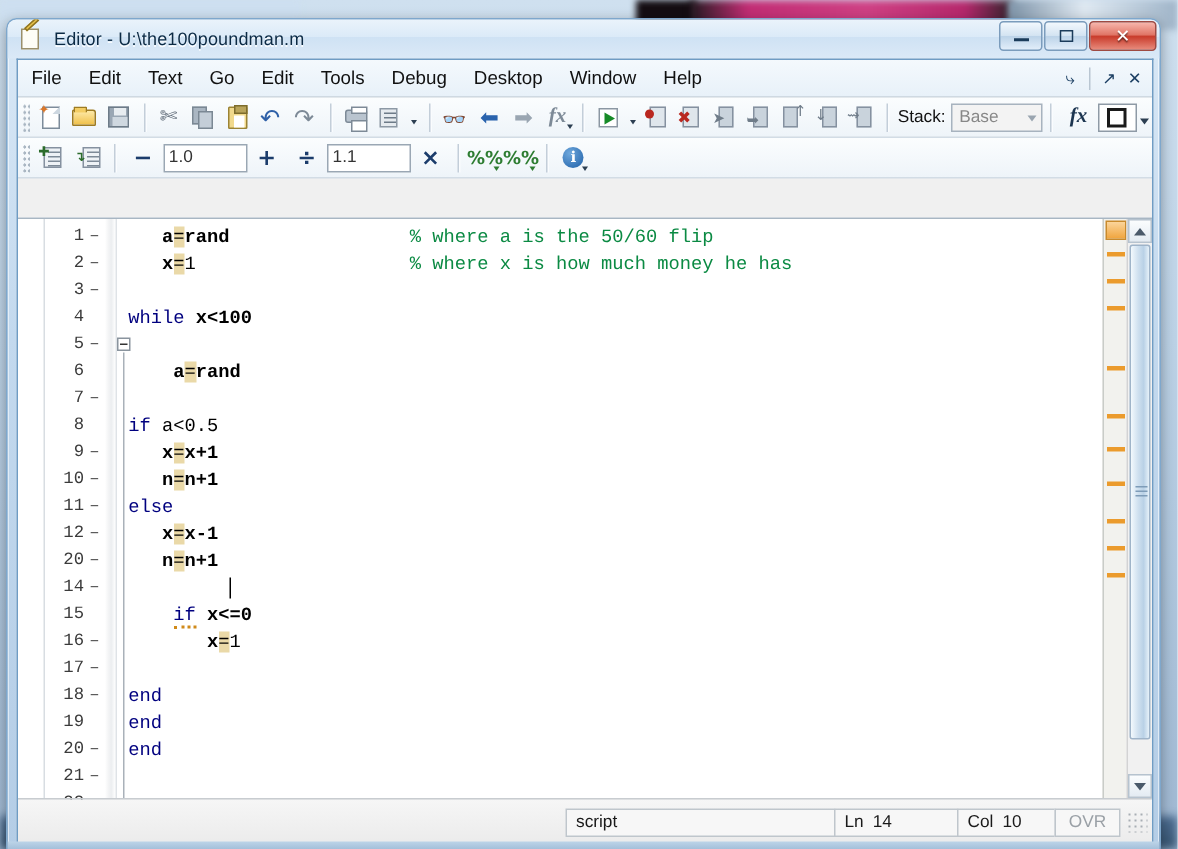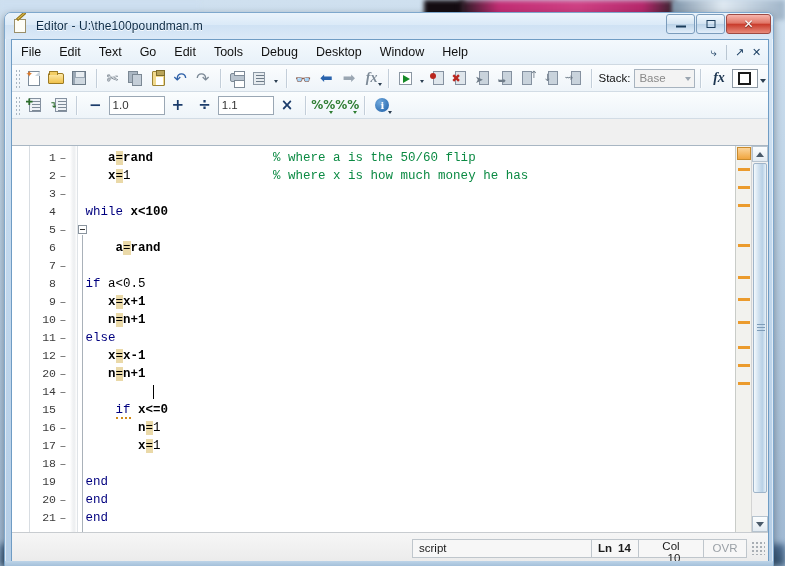--- a/index.html
+++ b/index.html
@@ -182,21 +182,21 @@
   #sb-thumb:after { content:""; position:absolute; left:3px; top:50%; margin-top:-4px; width:8px; height:1px;
       background:#7e9cb8; box-shadow:0 3px 0 #7e9cb8, 0 6px 0 #7e9cb8; }
 
   
   #statusbar { position:absolute; left:0; right:0; bottom:0; height:31px;
       background:linear-gradient(180deg,#f6f6f6,#ebebeb); border-top:1px solid #c8ccd0;
       display:flex; align-items:center; justify-content:flex-end; padding-right:3px; }
   .st-cell { height:19px; border:1px solid #bfc6cc; background:#f7f7f7; font-size:11.5px; color:#1a1a1a;
       display:flex; align-items:center; padding:0 6px; margin-left:-1px; }
   #st-script { width:180px; }
-  #st-ln { width:48px;font-weight:bold; } #st-col { width:66px;flex-direction:column; }
+  #st-ln { width:83px; } #st-col { width:66px; }
   #st-ovr { width:44px; color:#9aa0a6; justify-content:center; }
   #st-grip { width:14px; height:14px; margin-left:4px;
       background-image:radial-gradient(#a8aeb4 0.9px, transparent 1px); background-size:4px 4px; }
   #bottom-edge { position:absolute; left:0; right:0; bottom:0; height:6px;
       background:linear-gradient(180deg,#bdd4e8,#9fbcd7); }
 </style>
 </head>
 <body>
 
 <div id="desktop">
@@ -500,21 +500,20 @@
             <div class="cline"><span>     </span><span class="idb">a</span><span class="hl">=</span><span class="idb">rand</span></div>
             <div class="cline"><span></span></div>
             <div class="cline"><span> </span><span class="kw">if</span><span> a&lt;0.5</span></div>
             <div class="cline"><span>    </span><span class="idb">x</span><span class="hl">=</span><span class="idb">x+1</span></div>
             <div class="cline"><span>    </span><span class="idb">n</span><span class="hl">=</span><span class="idb">n+1</span></div>
             <div class="cline"><span> </span><span class="kw">else</span></div>
             <div class="cline"><span>    </span><span class="idb">x</span><span class="hl">=</span><span class="idb">x-1</span></div>
             <div class="cline"><span>    </span><span class="idb">n</span><span class="hl">=</span><span class="idb">n+1</span></div>
             <div class="cline"><span></span></div>
             <div class="cline"><span>     </span><span class="kw sqg">if</span><span class="idb"> x&lt;=0</span></div>
-            <div class="cline"><span>        </span><span class="idb">n</span><span class="hl">=</span><span>1</span></div>
             <div class="cline"><span>        </span><span class="idb">x</span><span class="hl">=</span><span>1</span></div>
             <div class="cline"><span></span></div>
             <div class="cline"><span> </span><span class="kw">end</span></div>
             <div class="cline"><span> </span><span class="kw">end</span></div>
             <div class="cline"><span> </span><span class="kw">end</span></div>
           </div>
         <div id="foldlines">
             <div class="fold-box" style="left: 0px; top: 79px;"></div>
             <div class="fold-vline" style="left: 4px; top: 89px; height: 311px;"></div>
           </div>

